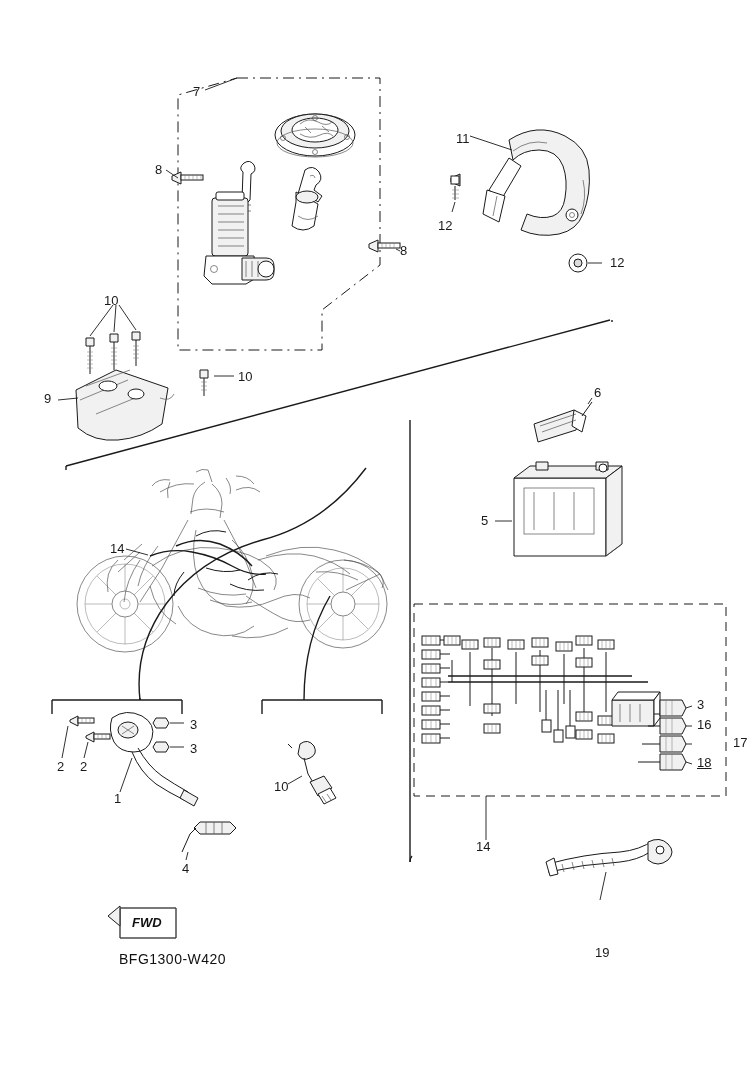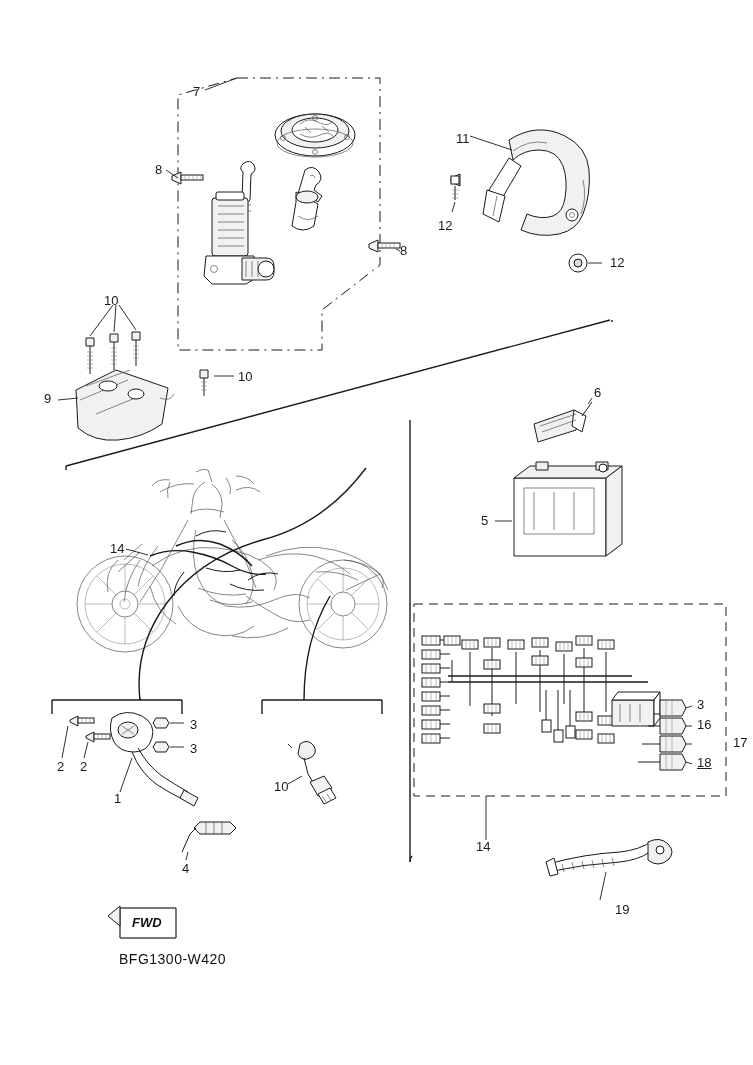--- a/index.html
+++ b/index.html
@@ -421,18 +421,18 @@
   <div class="callout" style="left:697px; top:736px;margin-left:36px;">17</div>
   <div class="callout" style="left:697px; top:756px;text-decoration:underline;">18</div>
   <div class="callout" style="left:190px; top:718px;">3</div>
   <div class="callout" style="left:190px; top:742px;">3</div>
   <div class="callout" style="left:57px; top:760px;">2</div>
   <div class="callout" style="left:80px; top:760px;">2</div>
   <div class="callout" style="left:114px; top:792px;">1</div>
   <div class="callout" style="left:182px; top:862px;">4</div>
   <div class="callout" style="left:274px; top:780px;">10</div>
   <div class="callout" style="left:476px; top:840px;">14</div>
-  <div class="callout" style="left:595px; top:903px;margin-left:20px;">19</div>
+  <div class="callout" style="left:595px; top:946px;">19</div>
 
   <div class="fwd-label" style="left:132px; top:915px;">FWD</div>
   <div class="partcode" style="left:83px; top:951px;margin-left:36px;">BFG1300-W420</div>
 
 </div>
 
 </body></html>

